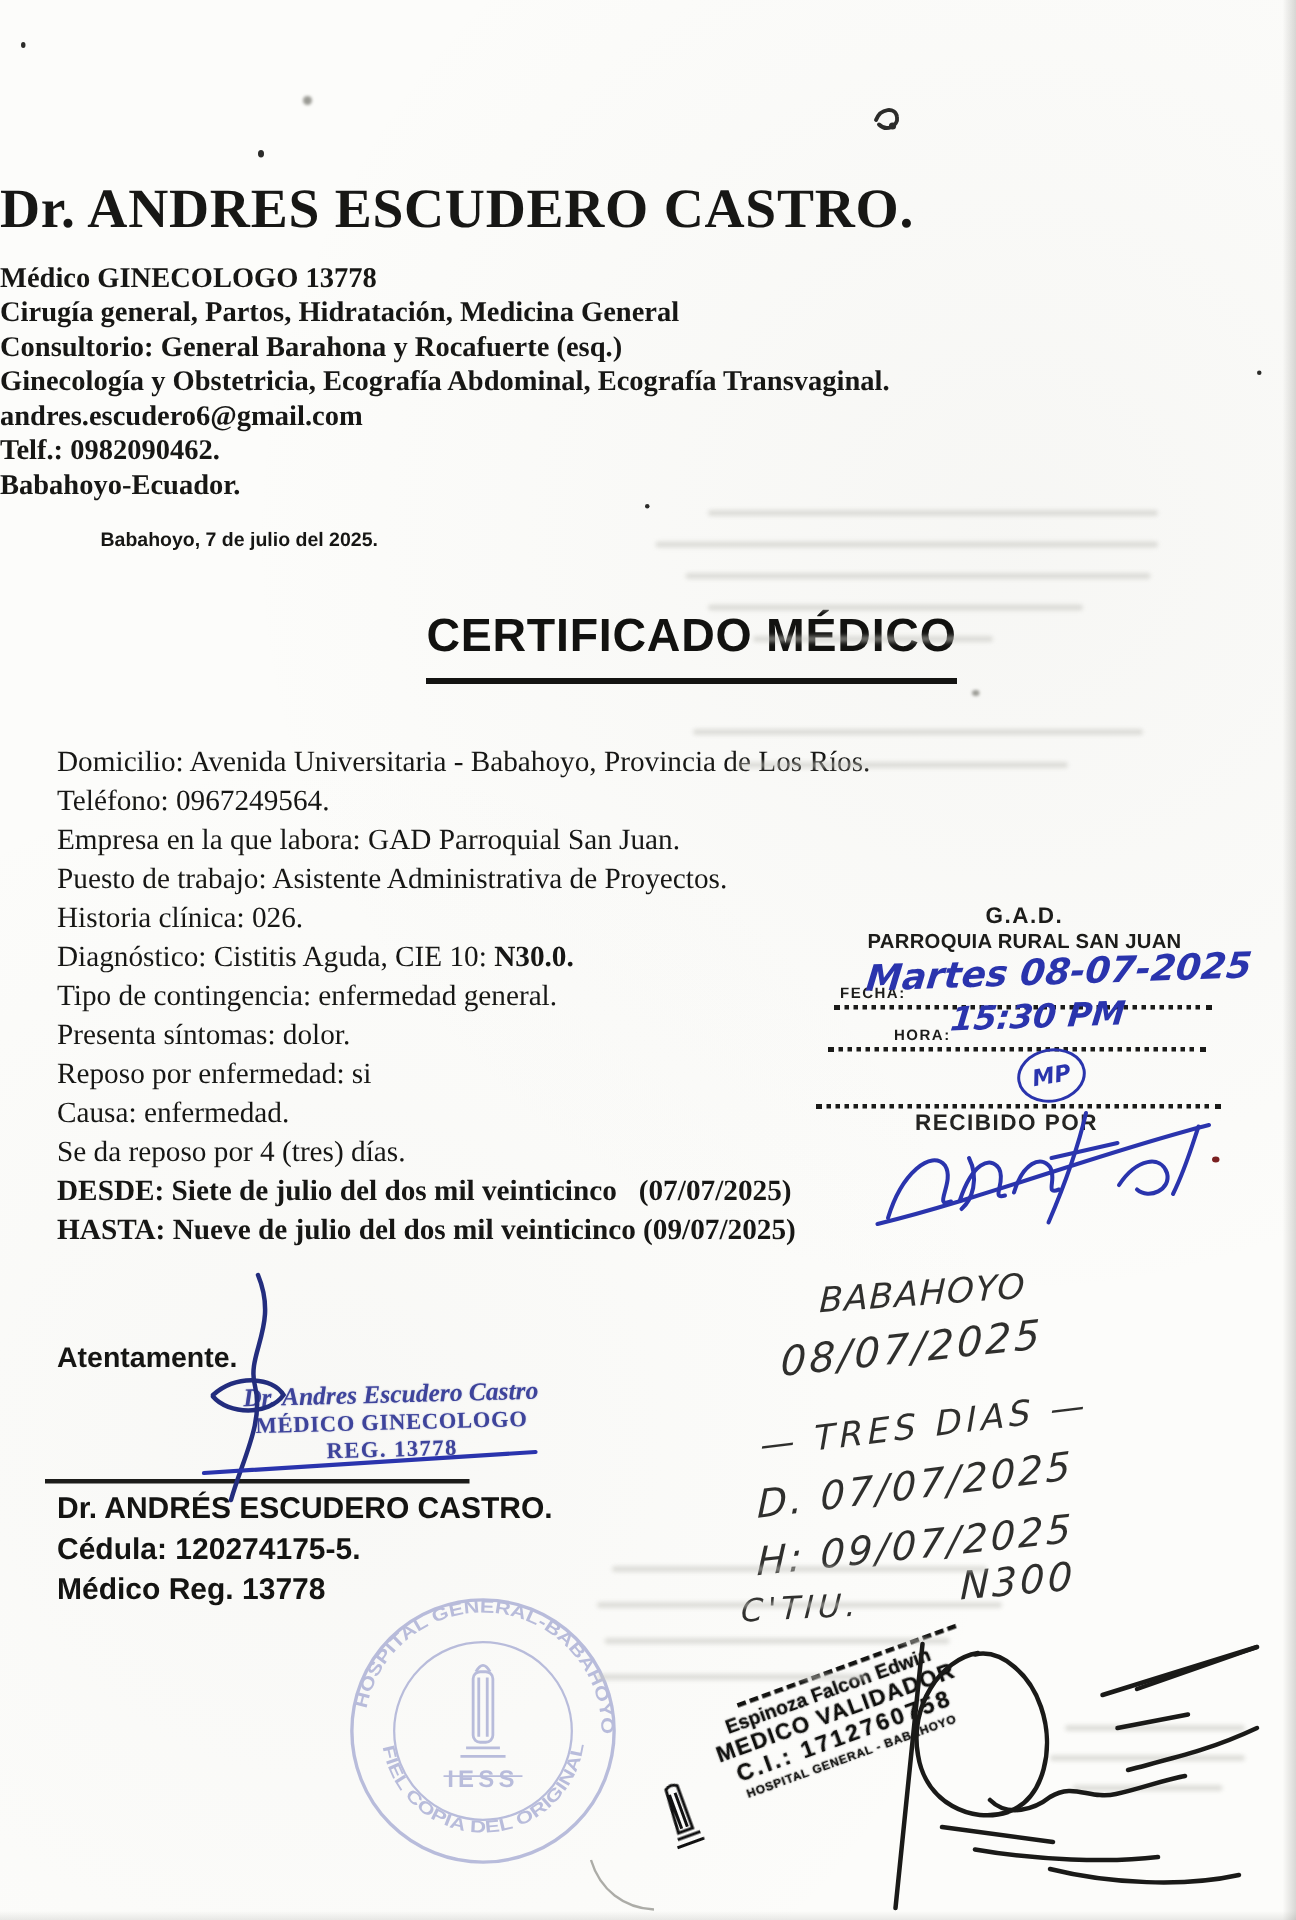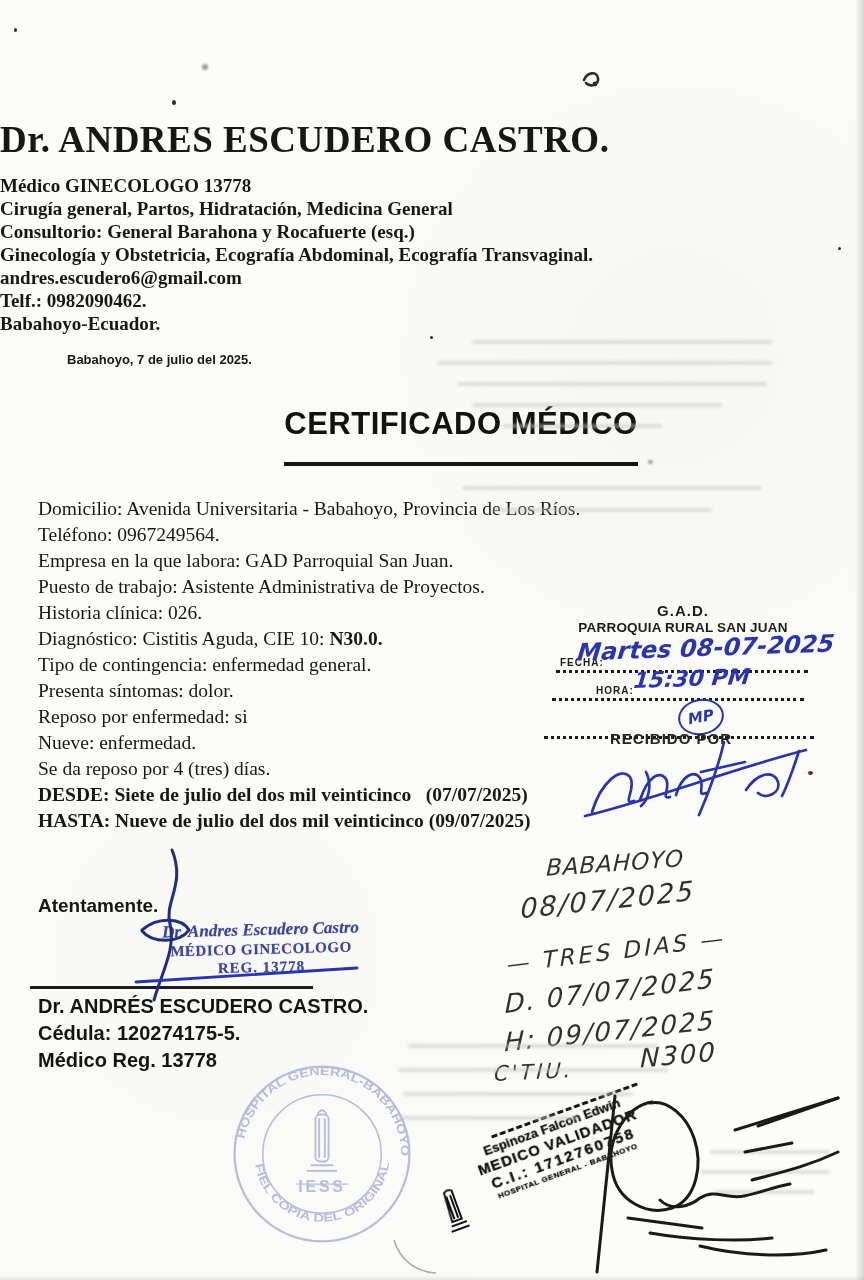--- a/index.html
+++ b/index.html
@@ -19,42 +19,42 @@
     font-family:"Liberation Serif", serif;font-weight:bold;color:#171715;}
   .lh-name{font-size:37px;line-height:40px;margin:0 0 14px 0;letter-spacing:.5px;}
   .lh-sub{font-size:19px;line-height:23px;}
 
   .date-line{position:absolute;left:38px;top:352px;
     font-family:"Liberation Sans", sans-serif;font-weight:bold;font-size:13px;color:#161614;margin-left:29px;}
 
   .cert-title-wrap{position:absolute;top:406px;left:0;width:100%;text-align:center;}
   .cert-title{display:inline-block;margin-left:58px;
     font-family:"Liberation Sans", sans-serif;font-weight:bold;font-size:31px;
-    letter-spacing:.5px;color:#121210;border-bottom:4px solid #141412;padding-bottom:20px;}
+    letter-spacing:.5px;color:#121210;border-bottom:4px solid #141412;padding-bottom:10px;}
 
   
   .body-text{position:absolute;left:38px;top:496px;width:788px;
     font-size:19.5px;line-height:26px;color:#17built1715;color:#171715;}
   .body-text p{margin:0;}
   .b{font-weight:bold;}
 
   
   .gad{position:absolute;left:552px;top:602px;width:262px;height:170px;
     color:#1c1c1a;font-family:"Liberation Sans", sans-serif;}
   .gad-h1{text-align:center;font-weight:bold;font-size:15px;letter-spacing:1px;}
   .gad-h2{text-align:center;font-weight:bold;font-size:13.5px;letter-spacing:.2px;white-space:nowrap;margin-top:1px;}
   .gad-lab{position:absolute;font-size:10px;font-weight:bold;letter-spacing:1px;}
   .gad-dot{position:absolute;border-bottom:3px dotted #1b1b19;}
   .hand-blue{position:absolute;color:#2a34ad;font-family:"DejaVu Sans", sans-serif;
     font-style:italic;white-space:nowrap;transform:skewX(-8deg) rotate(-2deg);}
   .gad-initials{position:absolute;left:126px;top:97px;width:42px;height:32px;
     border:2.5px solid #2a34ad;border-radius:50%;transform:rotate(-10deg);
     display:flex;align-items:center;justify-content:center;
     color:#2a34ad;font-family:"DejaVu Sans",sans-serif;font-style:italic;font-weight:bold;font-size:15px;}
-  .gad-recibido{position:absolute;left:58px;top:128px;font-weight:bold;font-size:15px;letter-spacing:1px;color:#242422;}
+  .gad-recibido{position:absolute;left:58px;top:138px;font-weight:bold;font-size:15px;letter-spacing:1px;color:#242422;}
 
   
   .hand-black{position:absolute;color:#1e1e1c;font-family:"DejaVu Sans", sans-serif;
     font-style:italic;white-space:nowrap;opacity:.92;}
 
   
   .atentamente{position:absolute;left:38px;top:895px;
     font-family:"Liberation Sans",sans-serif;font-weight:bold;font-size:19px;color:#161614;}
   .doc-stamp{position:absolute;left:118px;top:920px;width:286px;text-align:center;
     color:#2a3192;transform:rotate(-1.5deg);opacity:.9;font-family:"Liberation Serif",serif;
@@ -117,21 +117,21 @@
     <p>Empresa en la que labora: GAD Parroquial San Juan.</p>
     <p>Puesto de trabajo: Asistente Administrativa de Proyectos.</p>
     <p>Historia clínica: 026.</p>
     <p>
       <span>Diagnóstico: Cistitis Aguda, CIE 10:</span>
       <span class="b">N30.0.</span>
     </p>
     <p>Tipo de contingencia: enfermedad general.</p>
     <p>Presenta síntomas: dolor.</p>
     <p>Reposo por enfermedad: si</p>
-    <p>Nueve: enfermedad.</p>
+    <p>Causa: enfermedad.</p>
     <p>Se da reposo por 4 (tres) días.</p>
     <p class="b">DESDE: Siete de julio del dos mil veinticinco  (07/07/2025)</p>
     <p class="b">HASTA: Nueve de julio del dos mil veinticinco (09/07/2025)</p>
   </div>
 
   <div class="gad">
     <div class="gad-h1">G.A.D.</div>
     <div class="gad-h2">PARROQUIA RURAL SAN JUAN</div>
     <div class="gad-lab" style="left:8px;top:55px;">FECHA:</div>
     <div class="gad-dot" style="left:4px;right:6px;top:44px;height:24px;"></div>

